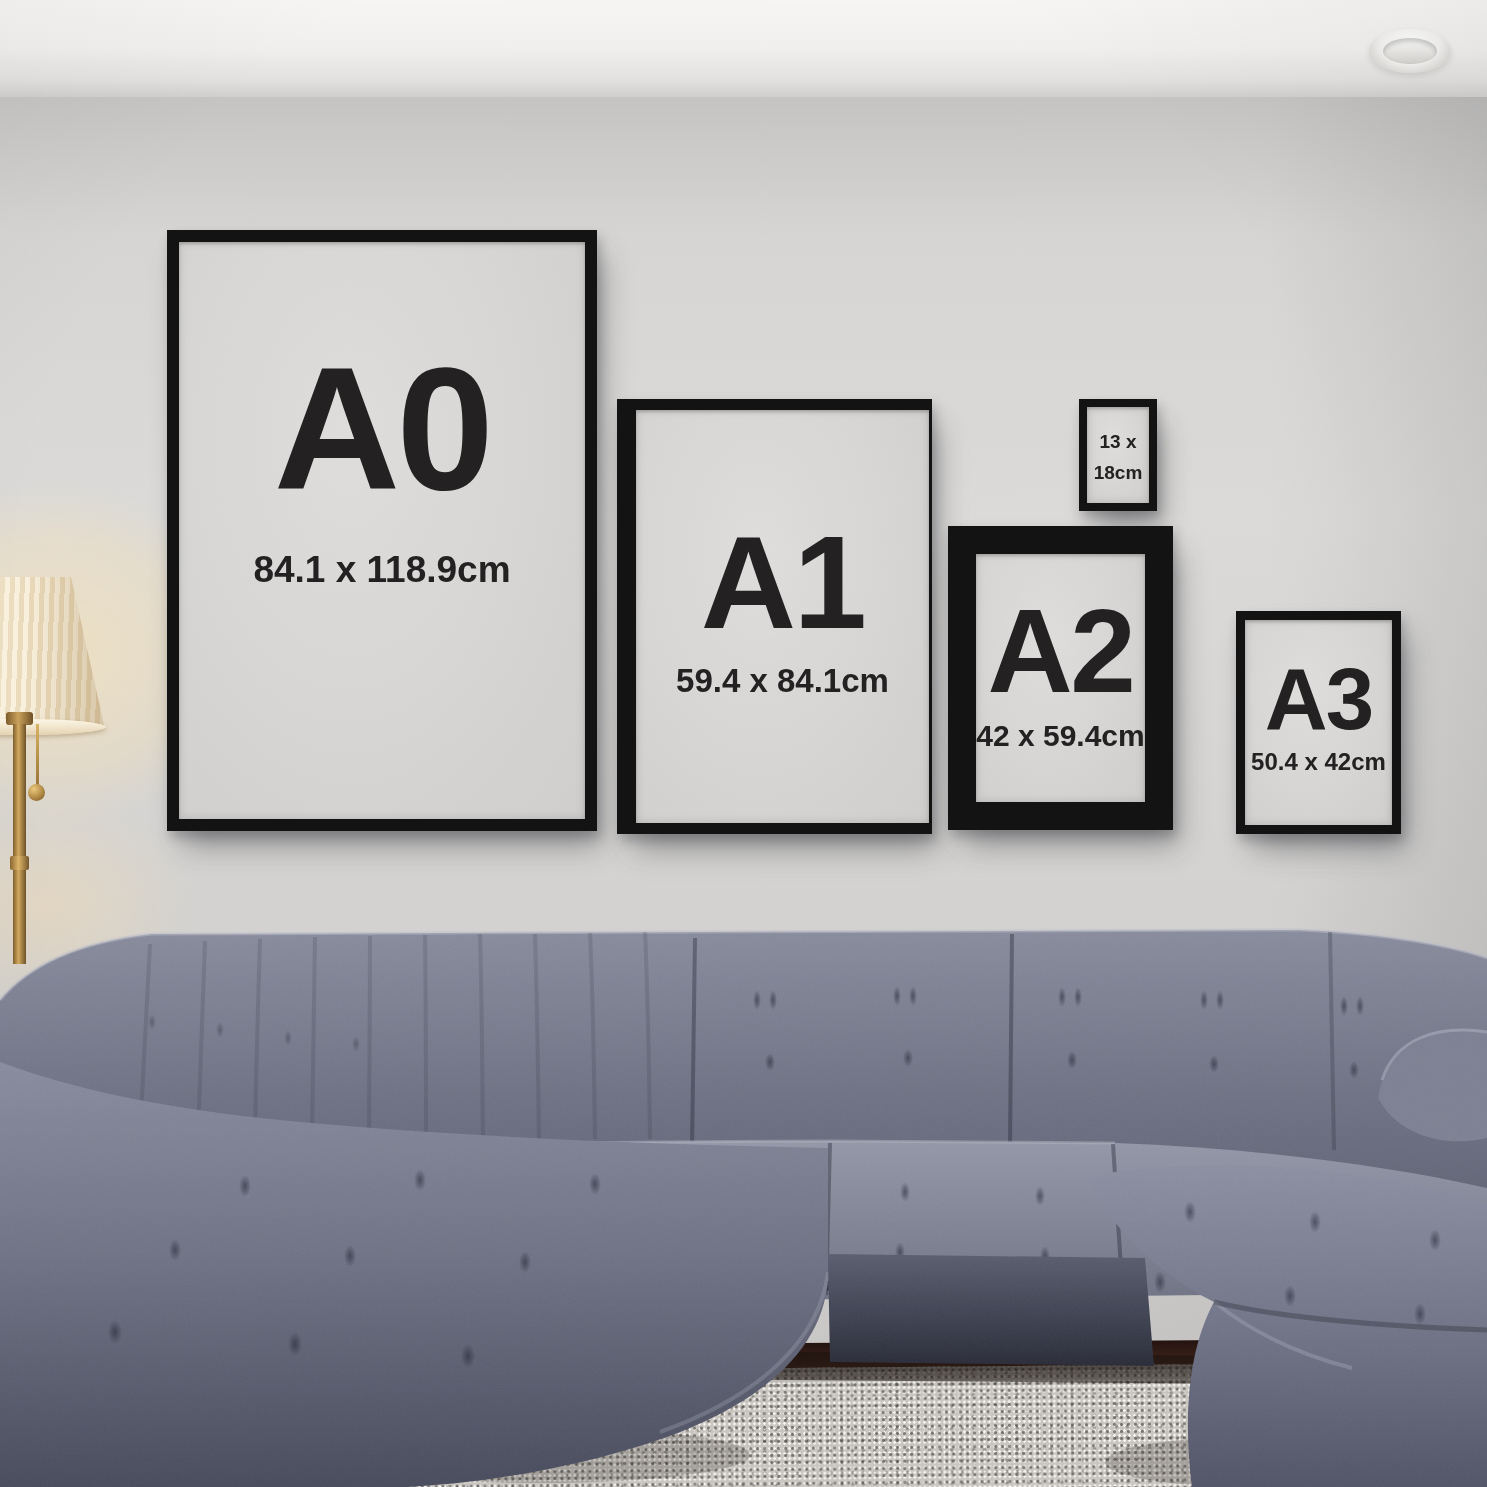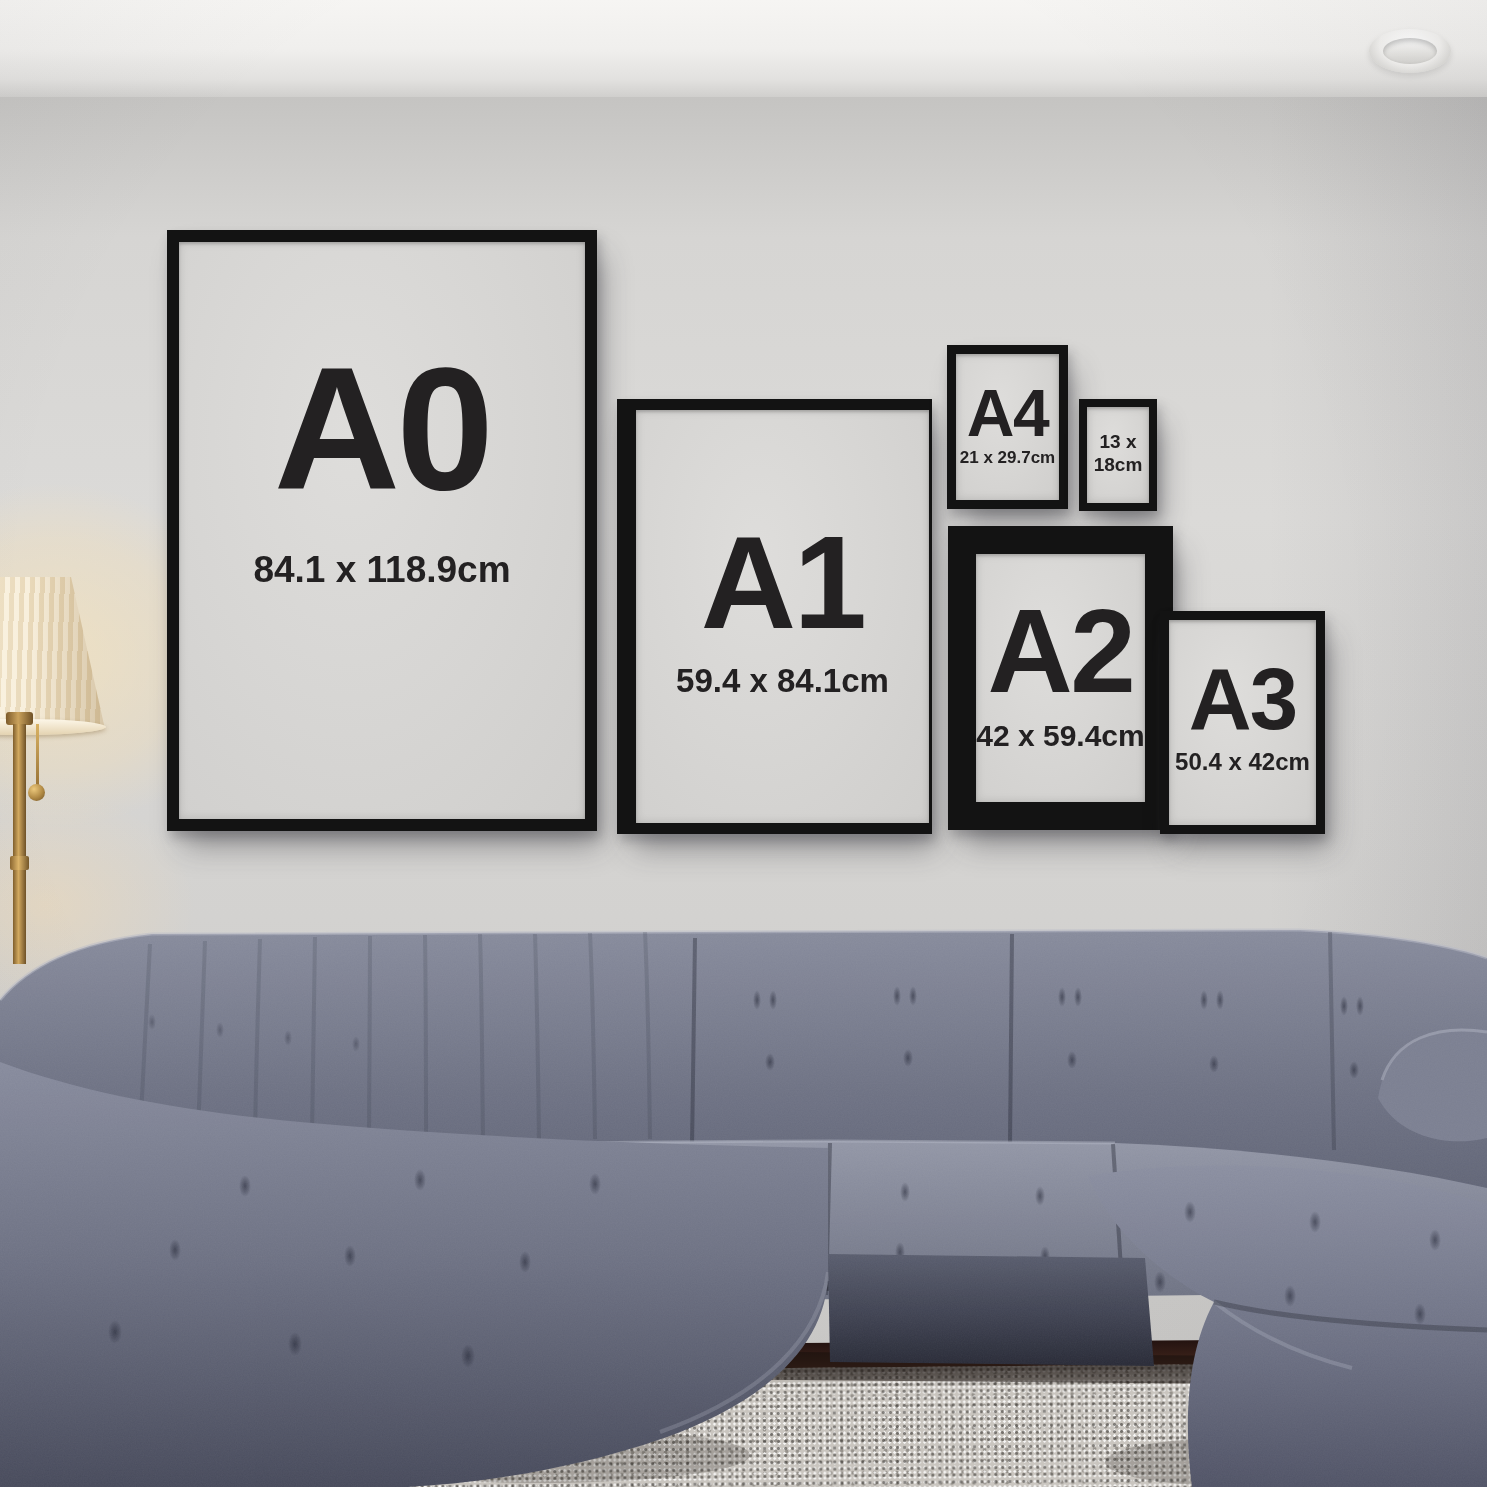--- a/index.html
+++ b/index.html
@@ -31,41 +31,41 @@
   
   .frame{position:absolute;box-sizing:border-box;background:var(--frame,#131313);
     box-shadow:10px 20px 28px -6px rgba(45,45,52,0.42),3px 7px 10px rgba(45,45,52,0.25);}
   .paper{width:100%;height:100%;box-sizing:border-box;
     background:radial-gradient(ellipse at 42% 34%,#dedddb 0%,var(--paper,#d6d5d3) 55%,#cfcecc 100%);
     box-shadow:inset 0 0 10px rgba(0,0,0,0.14),inset 0 2px 3px rgba(0,0,0,0.18);
     display:flex;flex-direction:column;align-items:center;justify-content:center;}
   .label{color:var(--ink,#232122);font-weight:700;letter-spacing:-0.02em;line-height:0.92;}
   .dims{color:var(--ink,#232122);font-weight:700;letter-spacing:0;line-height:1.05;}
   .dims-lines{color:var(--ink,#232122);font-weight:700;text-align:center;}
-  .dims-lines span{display:block;}
+  .dims-lines span{display:block;margin-top:8px;}
   .f-a0{left:167px;top:230px;width:430px;height:601px;padding:12px;}
   .f-a0 .paper{padding-bottom:124px;gap:16px;}
   .f-a0 .label{font-size:175px;}
   .f-a0 .dims{font-size:37px;margin-top:26px;}
   .f-a1{left:617px;top:399px;width:315px;height:435px;padding:11px;}
   .f-a1 .paper{padding-bottom:12px;margin-left:8px;}
   .f-a1 .label{font-size:132px;}
   .f-a1 .dims{font-size:33px;margin-top:20px;}
   .f-a4{left:947px;top:345px;width:121px;height:164px;padding:9px;}
   .f-a4 .paper{padding-bottom:4px;}
   .f-a4 .label{font-size:66px;}
   .f-a4 .dims{font-size:17px;margin-top:6px;}
   .f-s13{left:1079px;top:399px;width:78px;height:112px;padding:8px;}
   .f-s13 .paper{padding-bottom:2px;}
   .f-s13 .dims-lines{font-size:19px;line-height:1.2;}
   .f-a2{left:948px;top:526px;width:225px;height:304px;padding:28px;}
   .f-a2 .paper{padding-bottom:8px;}
   .f-a2 .label{font-size:118px;}
   .f-a2 .dims{font-size:30px;margin-top:14px;}
-  .f-a3{left:1160px;top:611px;width:165px;height:223px;padding:9px;}
+  .f-a3{left:1236px;top:611px;width:165px;height:223px;padding:9px;}
   .f-a3 .paper{padding-bottom:12px;}
   .f-a3 .label{font-size:87px;}
   .f-a3 .dims{font-size:24px;margin-top:10px;}
   
   .lamp-shade{position:absolute;left:-65px;top:577px;width:170px;height:152px;
     background:
       linear-gradient(90deg,rgba(140,105,50,0.28) 0%,rgba(255,250,235,0.22) 34%,rgba(255,252,240,0) 55%,rgba(140,105,50,0.30) 100%),
       repeating-linear-gradient(92deg,var(--shade,#f8efdc) 0 5px,#e9d9ba 5px 10px);
     clip-path:polygon(20% 0%,80% 0%,100% 100%,0% 100%);
     box-shadow:0 0 90px 35px rgba(255,224,160,0.45);}
@@ -114,26 +114,20 @@
   <div class="frame f-a0">
     <div class="paper">
       <div class="label">A0</div>
       <div class="dims">84.1 x 118.9cm</div>
     </div>
   </div>
   <div class="frame f-a1">
     <div class="paper">
       <div class="label">A1</div>
       <div class="dims">59.4 x 84.1cm</div>
-    </div>
-  </div>
-  <div class="frame f-a4">
-    <div class="paper">
-      <div class="label">A4</div>
-      <div class="dims">21 x 29.7cm</div>
     </div>
   </div>
   <div class="frame f-s13">
     <div class="paper">
       <div class="dims-lines">
         <span>13 x</span>
         <span>18cm</span>
       </div>
     </div>
   </div>

